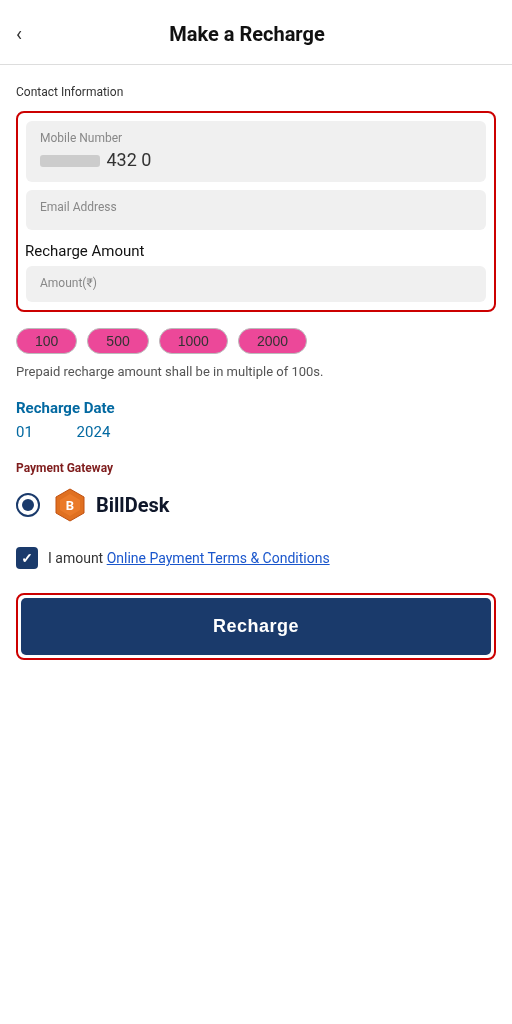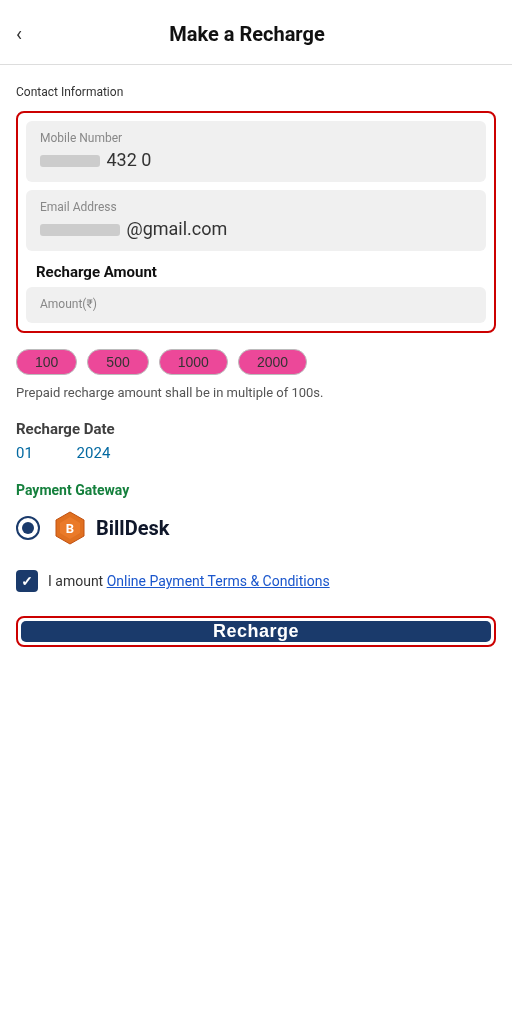--- a/index.html
+++ b/index.html
@@ -86,23 +86,23 @@
       width: 80px;
       height: 12px;
       background: #ccc;
       border-radius: 3px;
       vertical-align: middle;
       margin-right: 2px;
     }
 
     .recharge-amount-label {
       font-size: 15px;
-      font-weight: 700;
+      font-weight: 400;
       color: #111;
-      padding: 4px 18px 2px;
+      padding: 4px 7px 2px;
     }
 
     .amount-field {
       background: #f0f0f0;
       border-radius: 6px;
       padding: 10px 14px 12px;
       margin: 4px 8px 8px;
     }
     .amount-field-label {
       font-size: 12px;
@@ -133,37 +133,37 @@
     .prepaid-note {
       font-size: 13px;
       color: #555;
       margin-bottom: 20px;
     }
 
     
     .recharge-date-label {
       font-size: 15px;
       font-weight: 700;
-      color: #404040;
+      color: #0369a1;
       margin-bottom: 6px;
     }
     .recharge-date-value {
       font-size: 15px;
       color: #0369a1;
       margin-bottom: 20px;
     }
     .recharge-date-value span {
       margin-right: 40px;
     }
 
     
     .payment-gateway-label {
-      font-size: 14px;
-      font-weight: 700;
-      color: #15803d;
+      font-size: 12px;
+      font-weight: 700;
+      color: #7f1d1d;
       margin-bottom: 12px;
     }
     .payment-gateway-row {
       display: flex;
       align-items: center;
       gap: 12px;
       margin-bottom: 24px;
     }
     
     .radio-outer {
@@ -236,20 +236,21 @@
       border: 2px solid #cc0000;
       border-radius: 8px;
       padding: 3px;
     }
     .recharge-btn {
       background: #1a3a6b;
       color: #fff;
       font-size: 18px;
       font-weight: 700;
       width: 100%;
+      padding: 18px;
       border: none;
       border-radius: 5px;
       cursor: pointer;
       letter-spacing: 0.5px;
     }
   </style>
 </head>
 <body>
 
 <div class="header">
@@ -266,24 +267,20 @@
     <div class="field-box">
       <div class="field-box-label">Mobile Number</div>
       <div class="field-box-value">
         <span class="masked"></span>
         <span>432  0</span>
       </div>
     </div>
 
     <div class="field-box">
       <div class="field-box-label">Email Address</div>
-      <div class="field-box-value">
-        <span class="masked-email"></span>
-        <span>@gmail.com</span>
-      </div>
     </div>
 
     <div class="recharge-amount-label">Recharge Amount</div>
 
     <div class="amount-field">
       <div class="amount-field-label">Amount(₹)</div>
     </div>
 
   </div>
 

